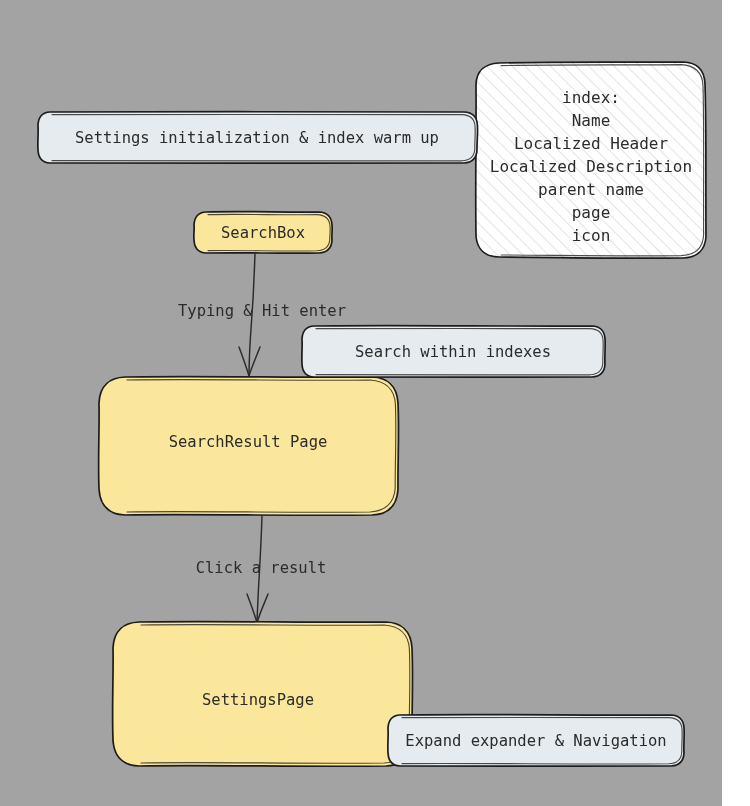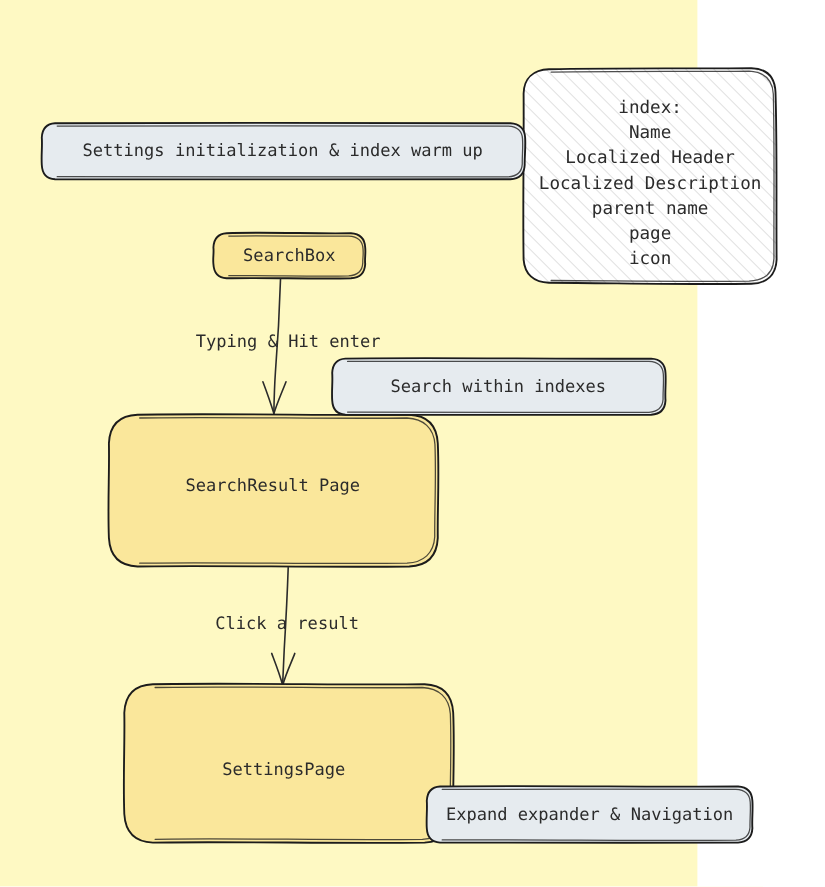--- a/index.html
+++ b/index.html
@@ -9,23 +9,23 @@
     background: #ffffff;
   }
   body {
     width: 750px;
     height: 806px;
     overflow: hidden;
     font-family: "DejaVu Sans Mono", monospace;
   }
   #diagram-root {
     position: relative;
-    width: 634px;
+    width: 722px;
     height: 806px;
-    background: #fef9c3;
+    background: #a3a3a3;
   }
   svg#diagram-canvas {
     position: absolute;
     top: 0;
     left: 0;
     width: 750px;
     height: 806px;
     display: block;
   }
   .node-text,

